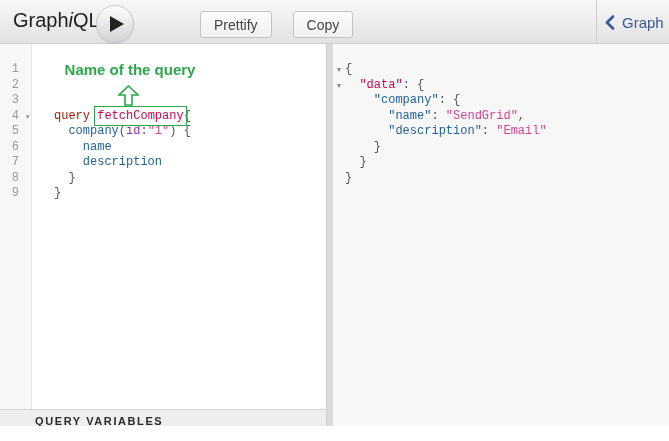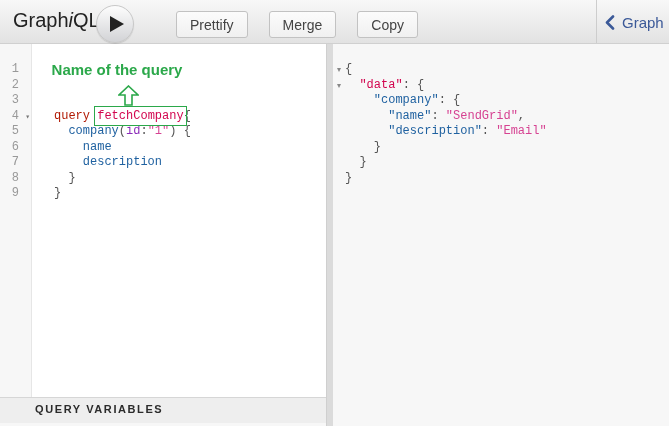--- a/index.html
+++ b/index.html
@@ -21,21 +21,21 @@
   .logo i{font-style:italic;}
   .execute-btn{
     position:absolute;left:96px;top:5px;width:38px;height:38px;
     border-radius:50%;border:1px solid #c8c8c8;
     background:linear-gradient(#fdfdfd,#d2d3d6);
     box-shadow:0 1px 1px rgba(0,0,0,.12);
     display:flex;align-items:center;justify-content:center;
     padding:0;cursor:pointer;box-sizing:border-box;
   }
   .execute-btn svg{margin-left:3px;}
-  .tb-buttons{position:absolute;left:156px;top:11px;display:flex;gap:21px;padding-left:20px;}
+  .tb-buttons{position:absolute;left:180px;top:11px;display:flex;gap:21px;padding-left:20px;}
   .tb-btn{
     height:27px;padding:0 13px;font-size:14px;color:#444;
     font-family:"Liberation Sans",sans-serif;
     background:linear-gradient(#fcfcfc,#f0f0f0);
     border:1px solid #c2c2c2;border-radius:3px;cursor:pointer;
   }
   .tb-sep{position:absolute;left:596px;top:0;width:1px;height:43px;background:#cdcdcd;}
   .docs-link{
     position:absolute;left:605px;top:11px;height:22px;
     display:flex;align-items:center;gap:7px;cursor:pointer;
@@ -64,40 +64,40 @@
   .code-line{height:15.5px;white-space:pre;}
   .tok-kw{color:var(--c-kw,#B11A04);}
   .tok-def{color:var(--c-def,#D2054E);}
   .tok-prop{color:var(--c-prop,#1F61A0);}
   .tok-attr{color:var(--c-attr,#8B2BB9);margin-top:40px;}
   .tok-str{color:var(--c-str,#D64292);}
   .tok-p{color:var(--c-punct,#555);}
   .tok-boxed{outline:1.5px solid var(--c-green,#2BA84A);outline-offset:2px;}
   
   .ann-label{
-    position:absolute;left:17px;top:17px;width:200px;text-align:center;
+    position:absolute;left:30px;top:17px;width:200px;text-align:center;
     font-size:15px;font-weight:bold;color:var(--c-green,#2BA84A);pointer-events:none;
   }
   .ann-arrow{position:absolute;left:118px;top:41px;pointer-events:none;}
   
   .divider{
     position:absolute;left:326px;top:44px;width:7px;height:397px;
     background:#dbdbdb;border-left:1px solid #cfcfcf;box-sizing:border-box;cursor:col-resize;
   }
   
   .result-pane{position:absolute;left:333px;top:44px;width:336px;height:397px;background:#f7f7f7;}
   .result-gutter{position:absolute;left:0;top:18px;width:12px;}
   .result-gutter .fold{
     display:block;height:15.5px;line-height:15px;font-size:8px;color:#888;
     text-align:center;cursor:pointer;
   }
   #result-code{left:12px;top:0;padding:18px 0 0 0;}
   
   .varbar{
-    position:absolute;left:0;top:397px;width:326px;height:26px;background:#eee;
+    position:absolute;left:0;top:409px;width:326px;height:26px;background:#eee;
     border-top:1px solid #d6d6d6;box-sizing:border-box;cursor:row-resize;
   }
   .varbar span{
     position:absolute;left:35px;top:5px;font-size:11px;font-weight:bold;
     letter-spacing:1.6px;color:#2b2b2b;
   }
 </style>
 </head>
 <body>
 
@@ -109,21 +109,20 @@
     <button class="execute-btn">
       <span style="display:flex;">
         <svg width="14" height="16" viewBox="0 0 14 16">
             <polygon points="0,0 14,8 0,16" fill="#222"></polygon>
           </svg>
       </span>
     </button>
 
     <div class="tb-buttons">
       <button class="tb-btn">Prettify</button>
-      <button class="tb-btn">Merge</button>
       <button class="tb-btn">Copy</button>
     </div>
 
     <div class="tb-sep"></div>
 
     <a class="docs-link">
       <span style="display:flex;">
         <svg width="10" height="15" viewBox="0 0 10 15">
             <polyline points="8,1.5 2,7.5 8,13.5" fill="none" stroke="#3B5998" stroke-width="2.6" stroke-linecap="round" stroke-linejoin="round"></polyline>
           </svg>

